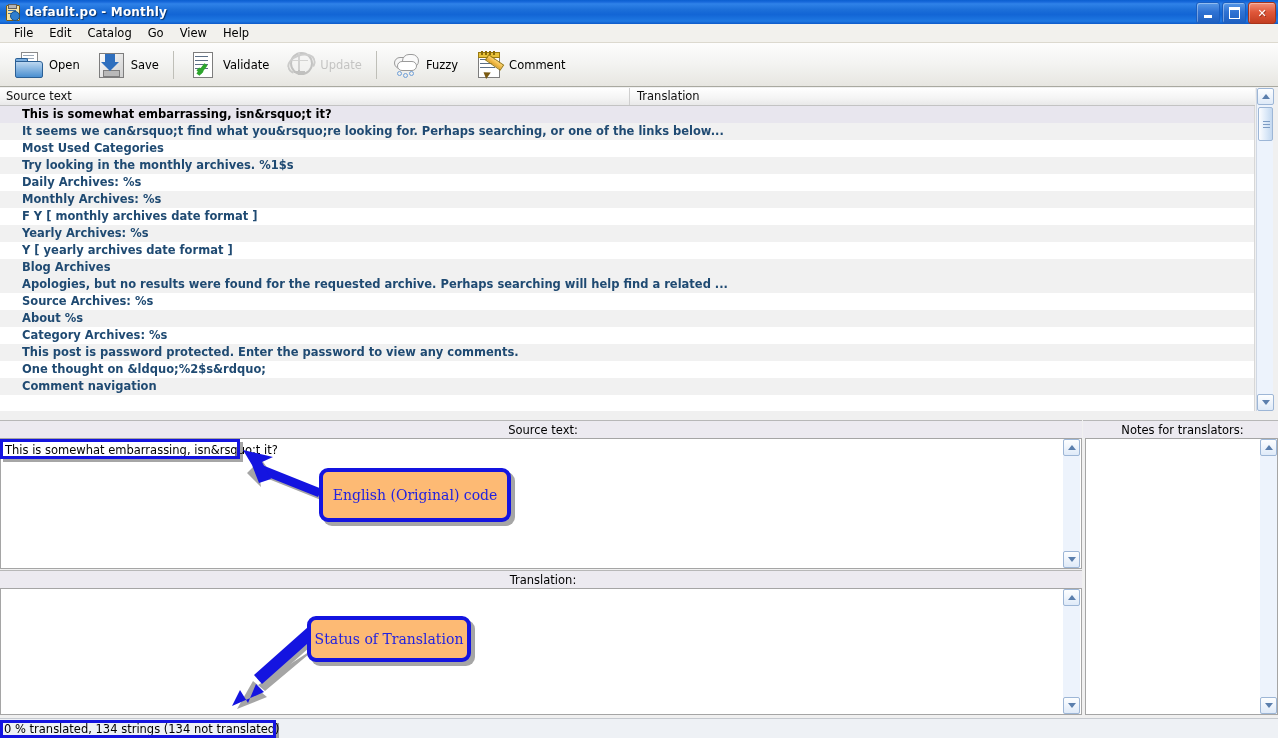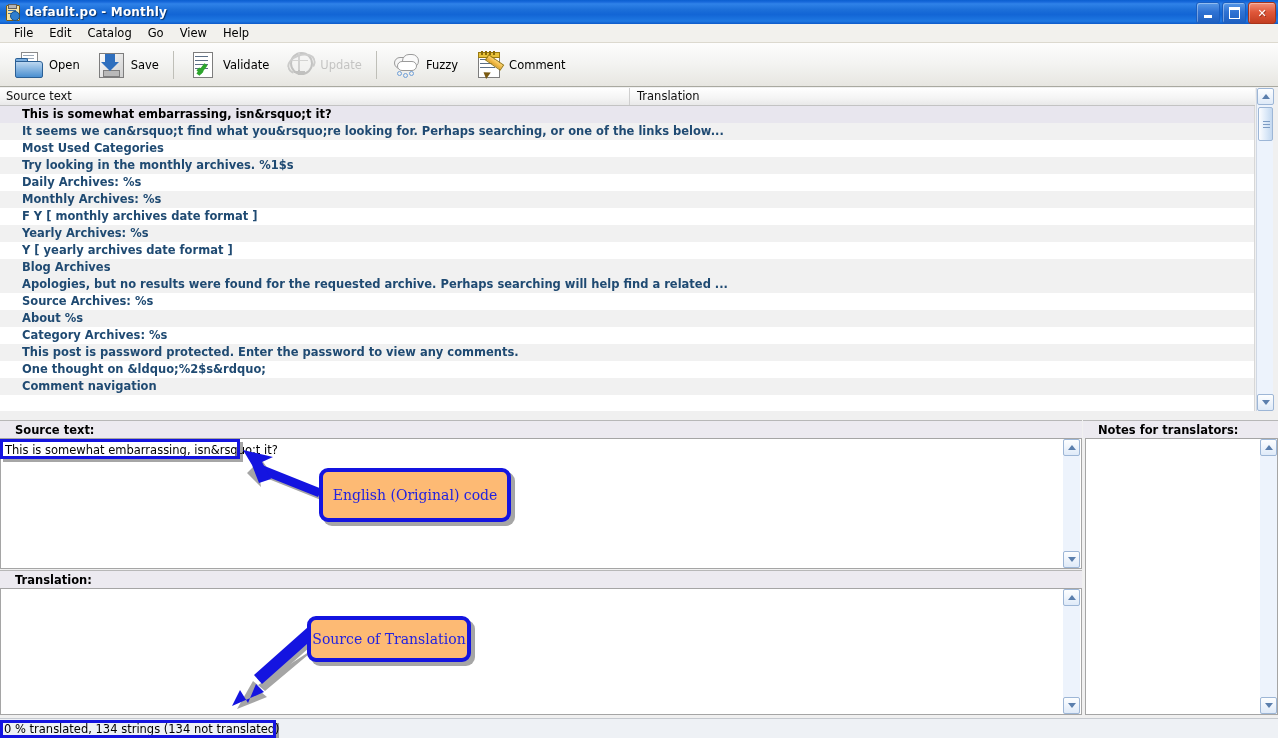--- a/index.html
+++ b/index.html
@@ -146,22 +146,22 @@
     position:absolute;left:1px;width:15px;box-sizing:border-box;
     background:linear-gradient(to right,#fcfdff,#dce9f8 55%,#c3d8f0);
     border:1px solid #9db6d6;border-radius:2px;
   }
   .vsb .grip{position:absolute;left:4px;top:50%;margin-top:-3px;width:7px;height:7px;}
   .vsb .grip i{display:block;height:1px;background:#7d9cc4;margin-bottom:2px;}
 
   
   .pane-label{
     position:absolute;height:18px;line-height:18px;
-    background:#eceaf0;font-weight:bold;font-size:11.5px;color:#000;
-    padding-left:15px;box-sizing:border-box;border-top:1px solid #b7b7b7;
+    background:#eceaf0;font-weight:normal;font-size:11.5px;color:#000;
+    padding-left:4px;box-sizing:border-box;border-top:1px solid #b7b7b7;text-align:center;
   }
   .pane-box{
     position:absolute;background:#fff;border:1px solid #a5a5a5;box-sizing:border-box;
   }
   .statusbar{
     position:absolute;left:0;bottom:0;width:1278px;height:20px;
     background:#eef1f5;border-top:1px solid #c5c9cf;
     font-size:11.5px;color:#000;line-height:20px;box-sizing:border-box;
   }
   .status-text{position:absolute;left:4px;top:0;line-height:20px;white-space:nowrap;}
@@ -411,16 +411,16 @@
 
   <div class="anno-rect" style="left:0;top:439px;width:240px;height:20px;"></div>
 
   <div class="anno-rect" style="left:0;top:720px;width:276px;height:18px;"></div>
 
   <div class="anno-box" style="left:319px;top:468px;width:184px;height:46px;">
     <span>English (Original) code</span>
   </div>
 
   <div class="anno-box" style="left:307px;top:616px;width:156px;height:38px;">
-    <span>Source of Translation</span>
+    <span>Status of Translation</span>
   </div>
 
 </div>
 
 </body></html>

